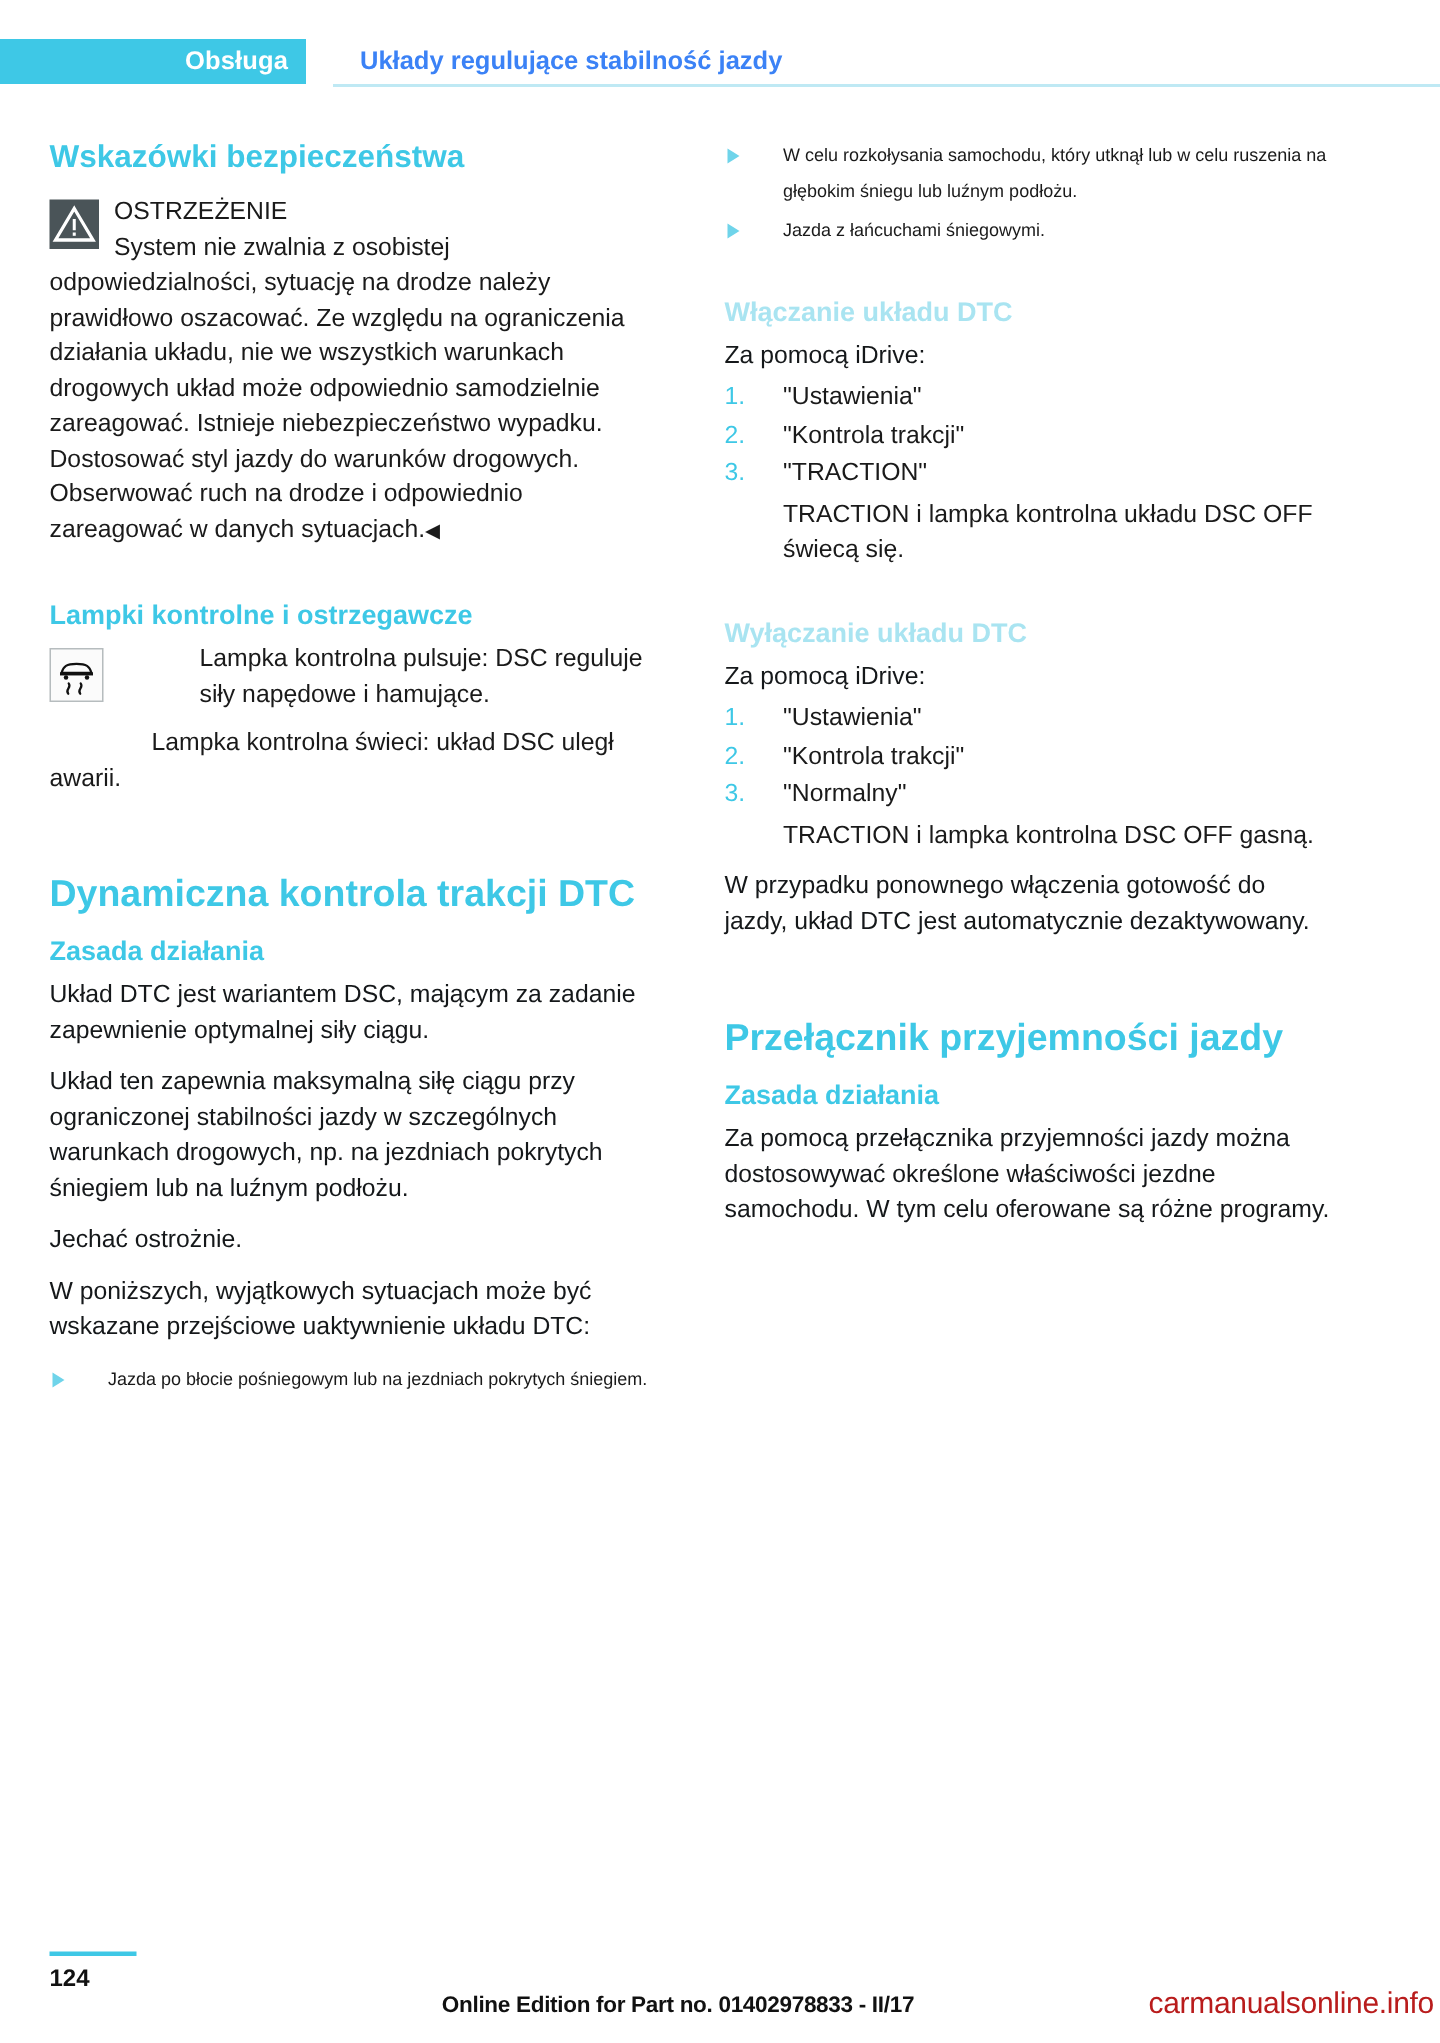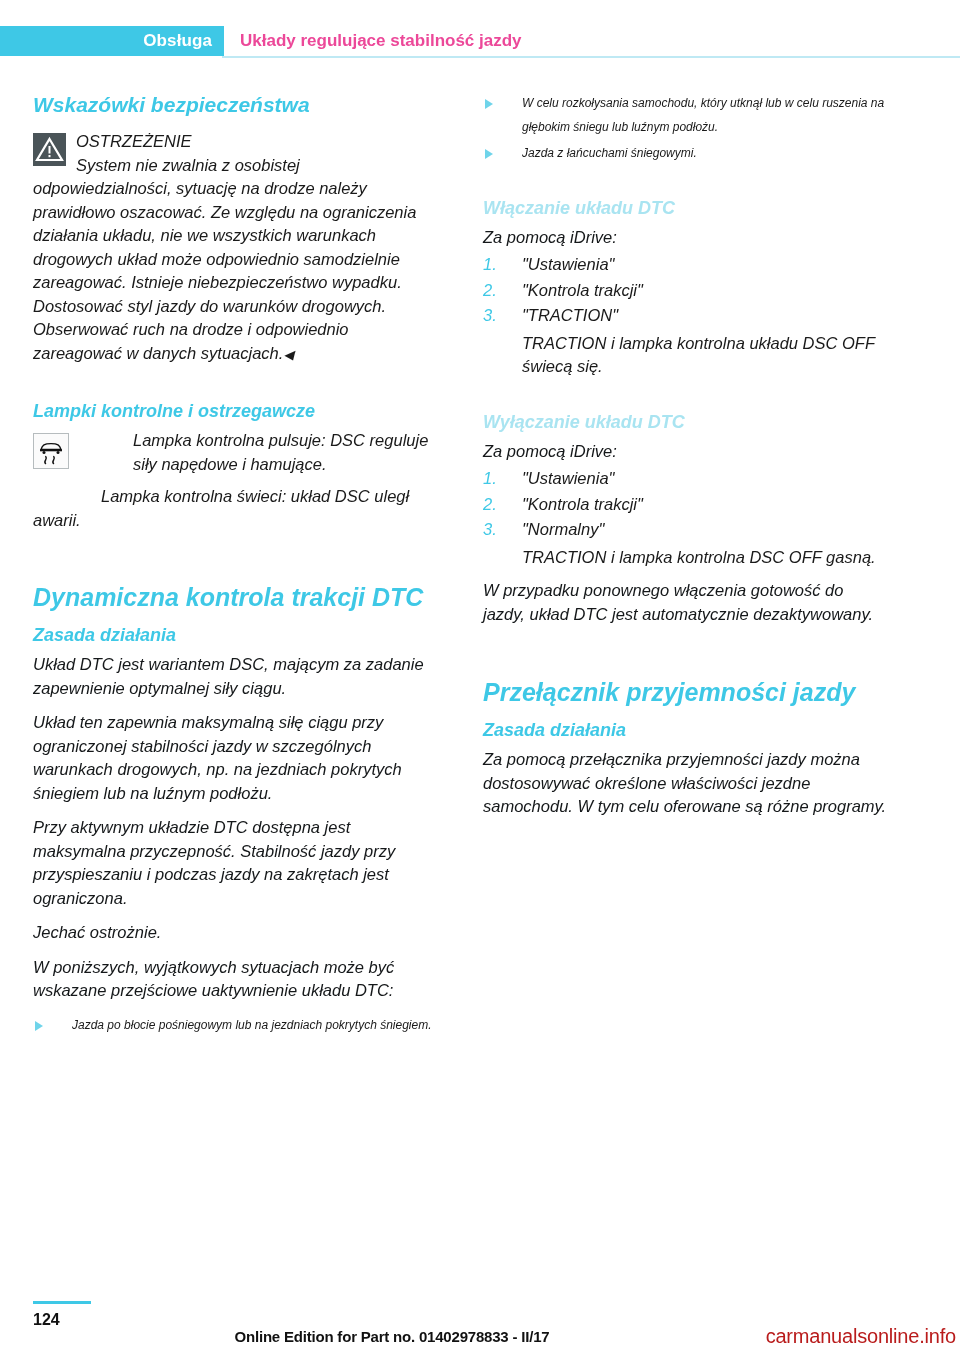--- a/index.html
+++ b/index.html
@@ -22,41 +22,41 @@
     position: absolute;
     top: 26px;
     left: 0;
     width: 960px;
     height: 30px;
   }
   .header-chip {
     position: absolute;
     left: 0;
     top: 0;
-    width: 224px;
+    width: 204px;
     height: 30px;
     background: #3ec8e6;
     box-sizing: border-box;
     text-align: right;
     padding-right: 12px;
   }
   .header-chip-label {
     display: inline-block;
     line-height: 30px;
     color: #ffffff;
     font-size: 17px;
     font-weight: bold;
     letter-spacing: 0.1px;
   }
   .header-section {
     position: absolute;
     left: 240px;
     top: 0;
     line-height: 30px;
-    color: #ec4899;
+    color: #3b82f6;
     font-size: 17px;
     font-weight: bold;
     white-space: nowrap;
   }
   .header-rule {
     position: absolute;
     left: 222px;
     top: 56px;
     width: 738px;
     height: 2px;
@@ -67,21 +67,20 @@
   .columns {
     position: absolute;
     top: 92px;
     left: 0;
     width: 960px;
   }
   .col {
     position: absolute;
     top: 0;
     width: 404px;
-    font-style: italic;
   }
   .col-left  { left: 33px; }
   .col-right { left: 483px; }
 
   
   h1.head1 {
     margin: 0 0 12px 0;
     font-size: 21px;
     line-height: 26px;
     font-weight: bold;
@@ -236,21 +235,21 @@
     left: 33px;
     top: 1311px;
     font-size: 16px;
     font-weight: bold;
     color: #111;
   }
   .edition-line {
     position: absolute;
     left: 0;
     top: 1328px;
-    width: 784px;
+    width: 904px;
     text-align: center;
     font-size: 15px;
     font-weight: bold;
     color: #111;
     letter-spacing: -0.2px;
   }
   .watermark {
     position: absolute;
     right: 4px;
     top: 1325px;
@@ -308,21 +307,20 @@
     </div>
 
     <div class="spacer-lg"></div>
 
     <h1 class="head1 big">Dynamiczna kontrola trakcji DTC</h1>
 
     <h2 class="head2">Zasada działania</h2>
 
     <p class="body">Układ DTC jest wariantem DSC, mającym za zadanie zapewnienie optymalnej siły ciągu.</p>
     <p class="body">Układ ten zapewnia maksymalną siłę ciągu przy ograniczonej stabilności jazdy w szczególnych warunkach drogowych, np. na jezdniach pokrytych śniegiem lub na luźnym podłożu.</p>
-    <p class="body">Przy aktywnym układzie DTC dostępna jest maksymalna przyczepność. Stabilność jazdy przy przyspieszaniu i podczas jazdy na zakrętach jest ograniczona.</p>
     <p class="body">Jechać ostrożnie.</p>
     <p class="body">W poniższych, wyjątkowych sytuacjach może być wskazane przejściowe uaktywnienie układu DTC:</p>
 
     <ul class="bullets">
       <li><span class="tri"></span><span>Jazda po błocie pośniegowym lub na jezdniach pokrytych śniegiem.</span></li>
     </ul>
 
   </div>
 
   <div class="col col-right">

